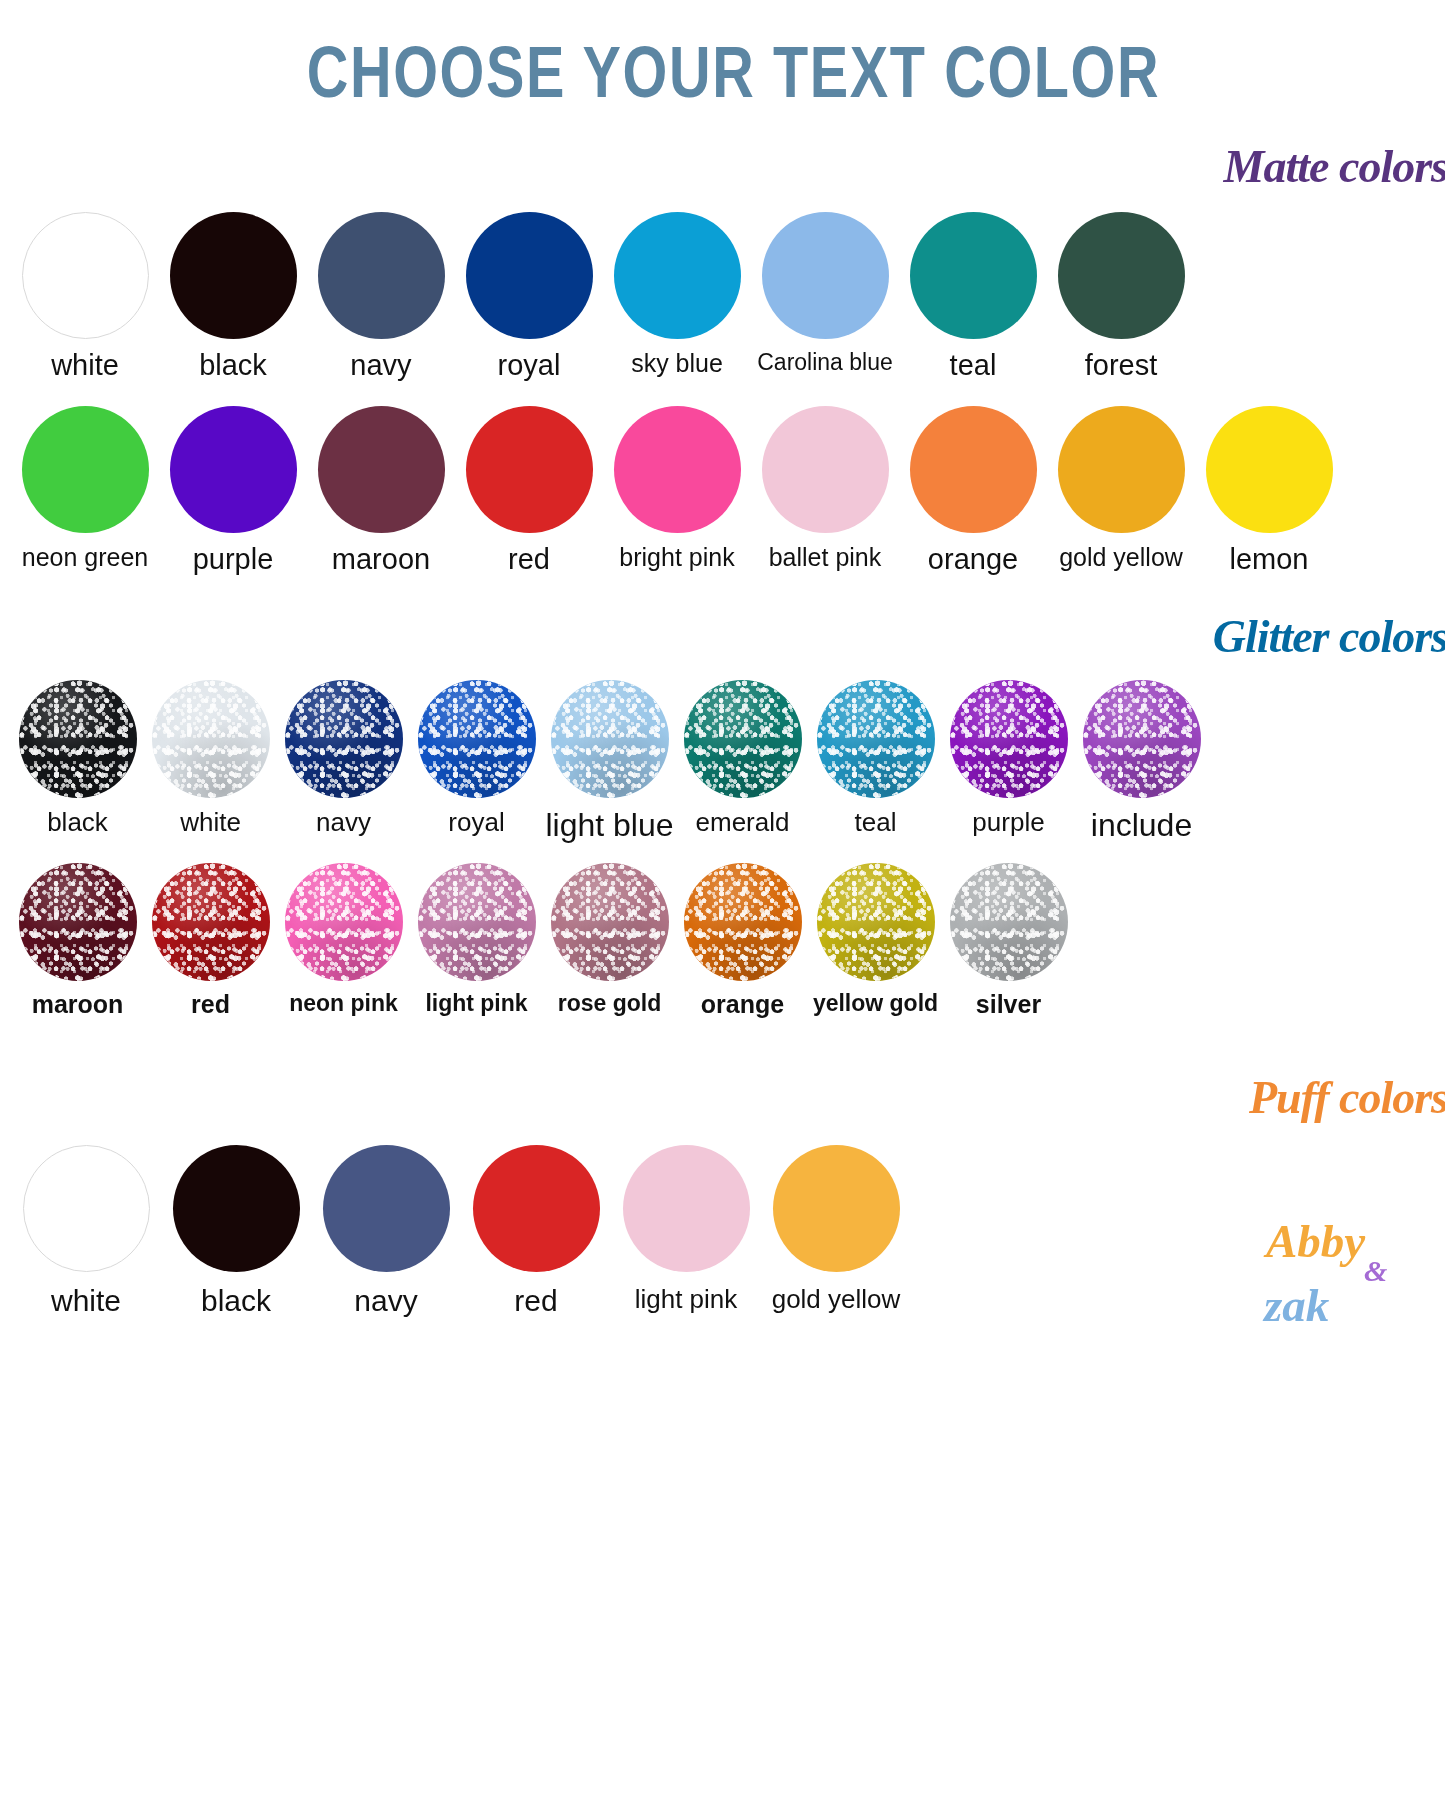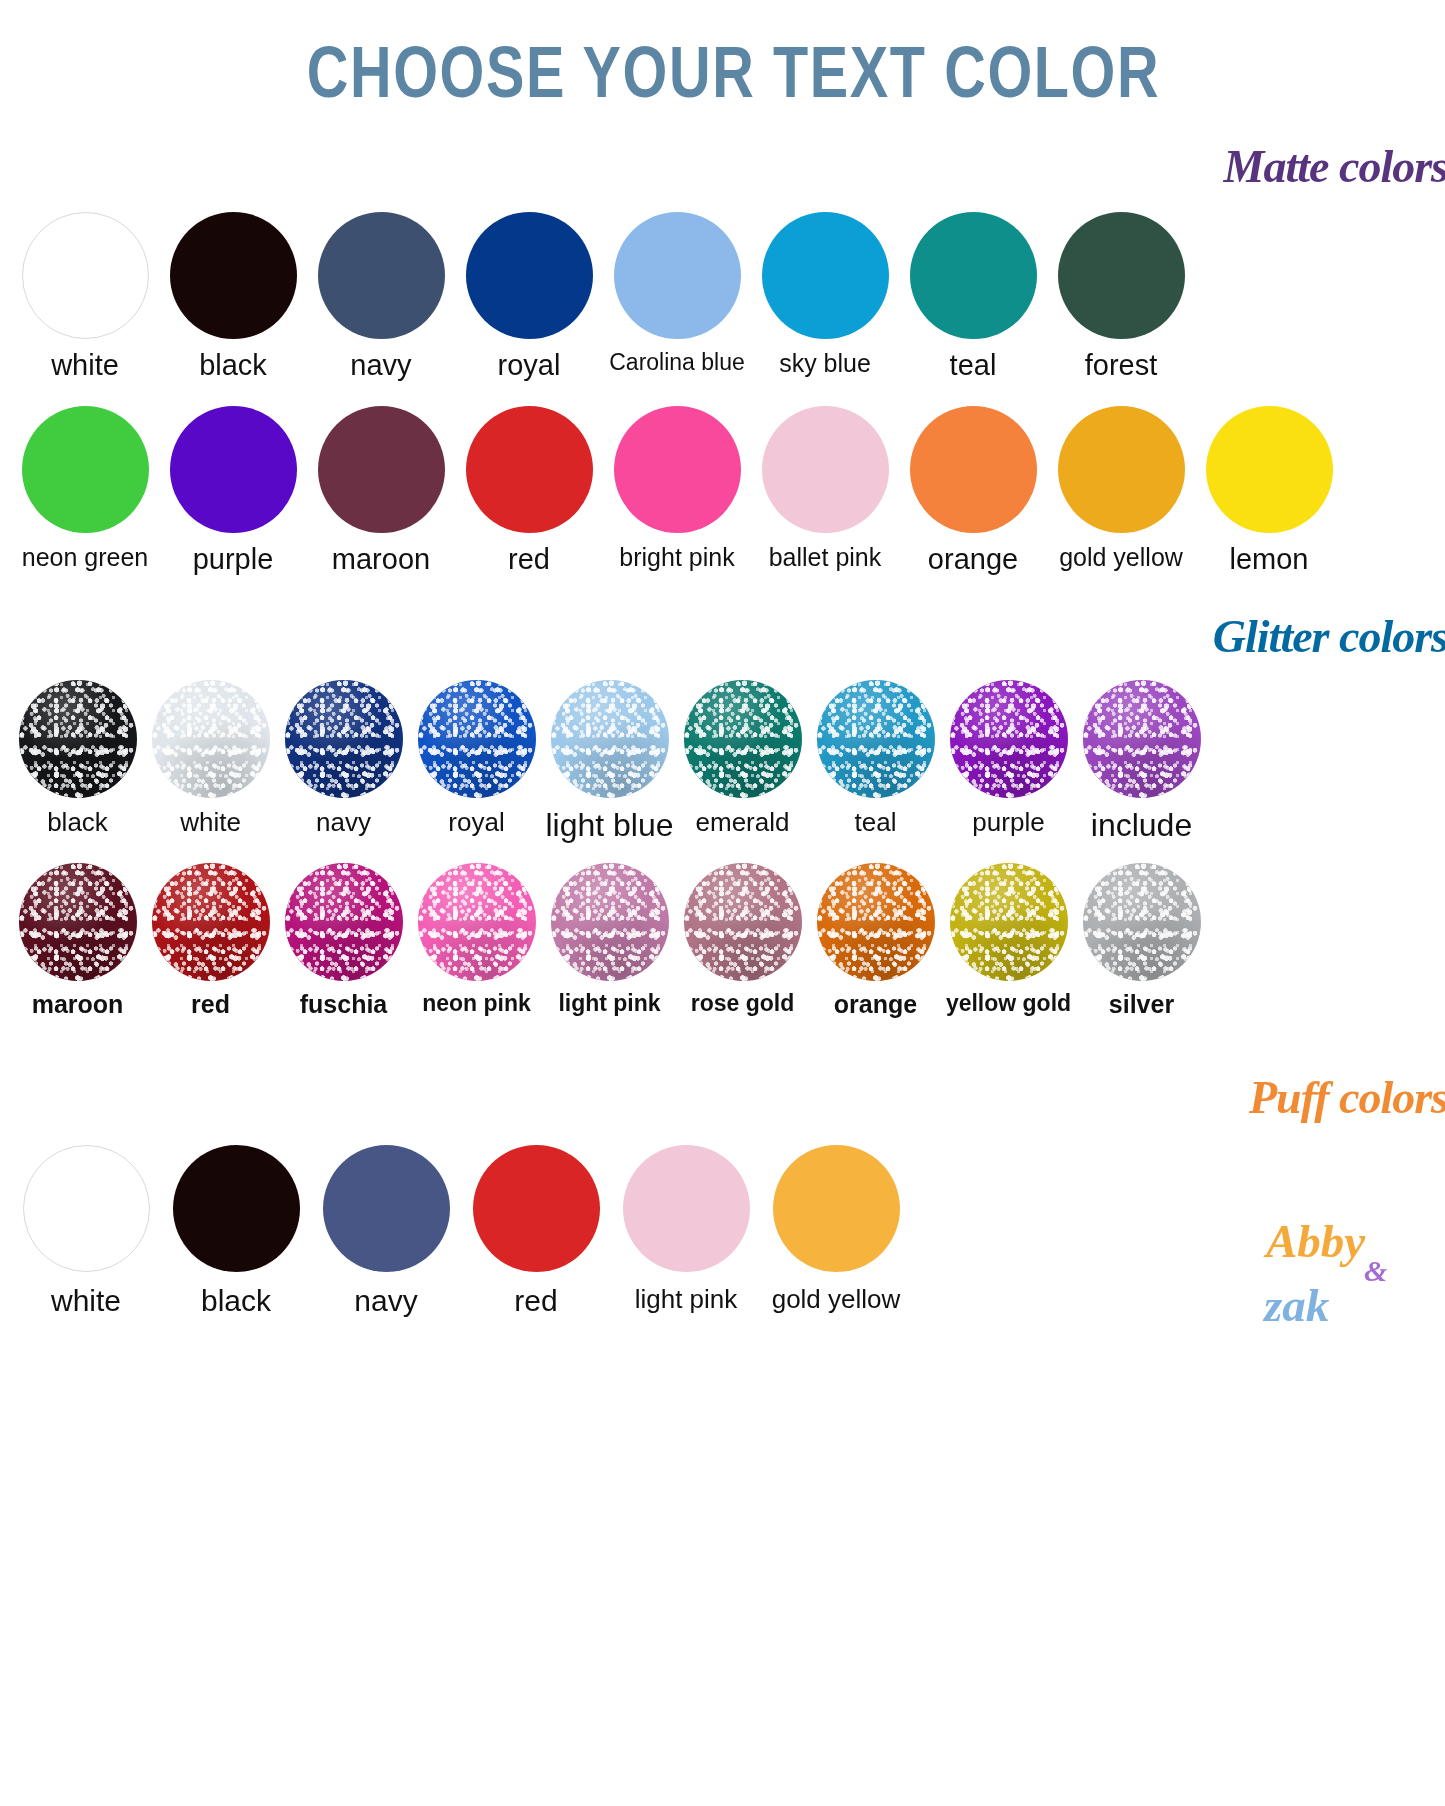--- a/index.html
+++ b/index.html
@@ -180,26 +180,26 @@
         </div>
         <div class="cell">
           <div class="dot" style="background:#3e5070"></div>
           <div class="lbl">navy</div>
         </div>
         <div class="cell">
           <div class="dot" style="background:#03388a"></div>
           <div class="lbl">royal</div>
         </div>
         <div class="cell">
+          <div class="dot" style="background:#0b9fd5"></div>
+          <div class="lbl sm">sky blue</div>
+        </div>
+        <div class="cell">
           <div class="dot" style="background:#8cb9e9"></div>
           <div class="lbl xs">Carolina blue</div>
-        </div>
-        <div class="cell">
-          <div class="dot" style="background:#0b9fd5"></div>
-          <div class="lbl sm">sky blue</div>
         </div>
         <div class="cell">
           <div class="dot" style="background:#0e8f8c"></div>
           <div class="lbl">teal</div>
         </div>
         <div class="cell">
           <div class="dot" style="background:#2f5245"></div>
           <div class="lbl">forest</div>
         </div>
       </div>
@@ -315,26 +315,20 @@
           <div class="dot sparkle" style="background:#5b1020">
               <span class="shade"></span>
             </div>
           <div class="lbl bold">maroon</div>
         </div>
         <div class="cell">
           <div class="dot sparkle" style="background:#ad1418">
               <span class="shade"></span>
             </div>
           <div class="lbl bold">red</div>
-        </div>
-        <div class="cell">
-          <div class="dot sparkle" style="background:#b5127a">
-              <span class="shade"></span>
-            </div>
-          <div class="lbl bold">fuschia</div>
         </div>
         <div class="cell">
           <div class="dot sparkle" style="background:#f45fb5">
               <span class="shade"></span>
             </div>
           <div class="lbl boldsm">neon pink</div>
         </div>
         <div class="cell">
           <div class="dot sparkle" style="background:#c07aa8">
               <span class="shade"></span>

